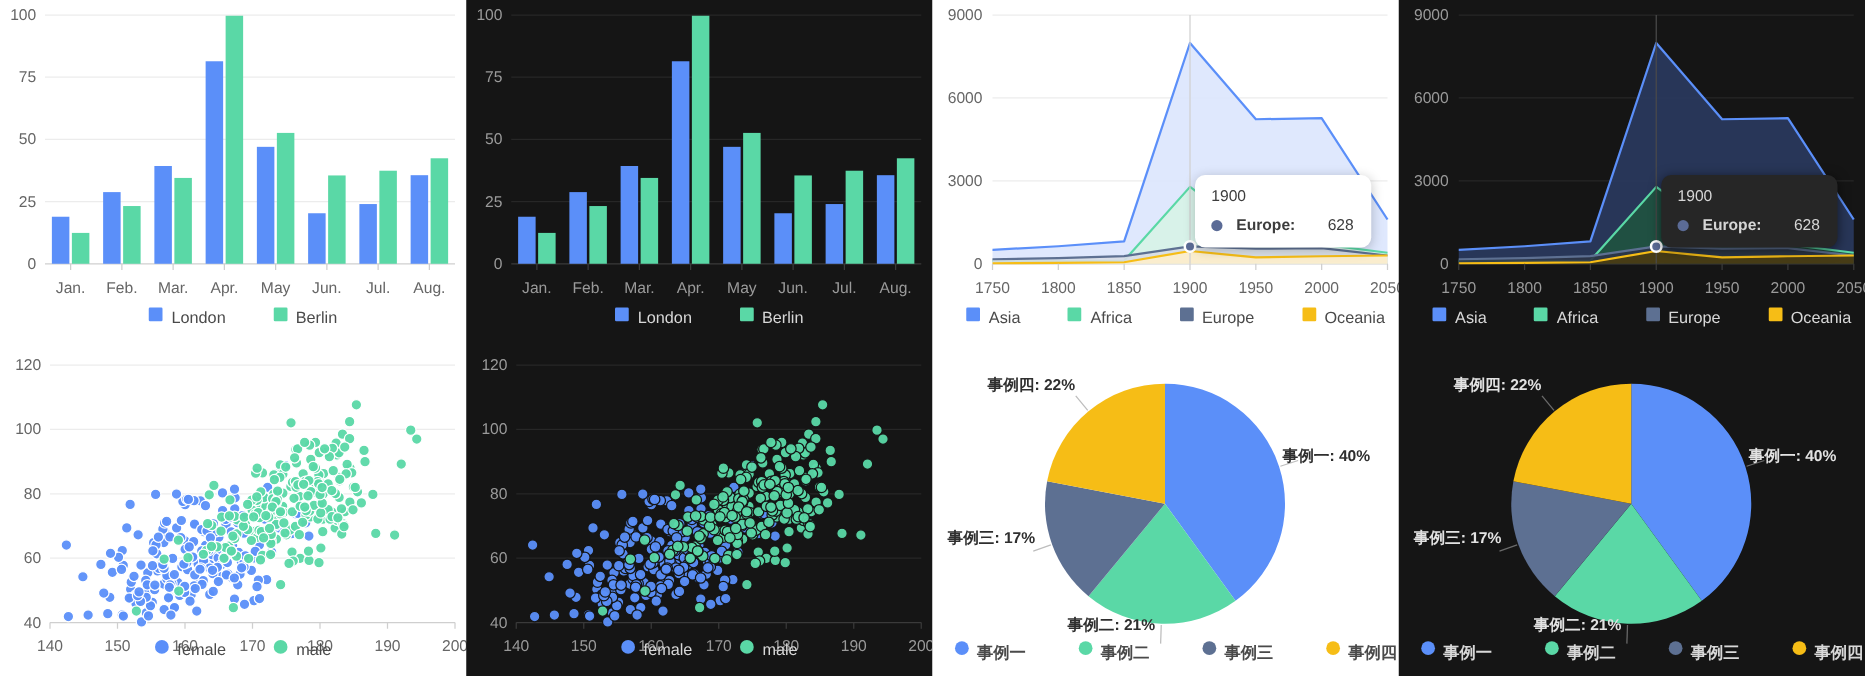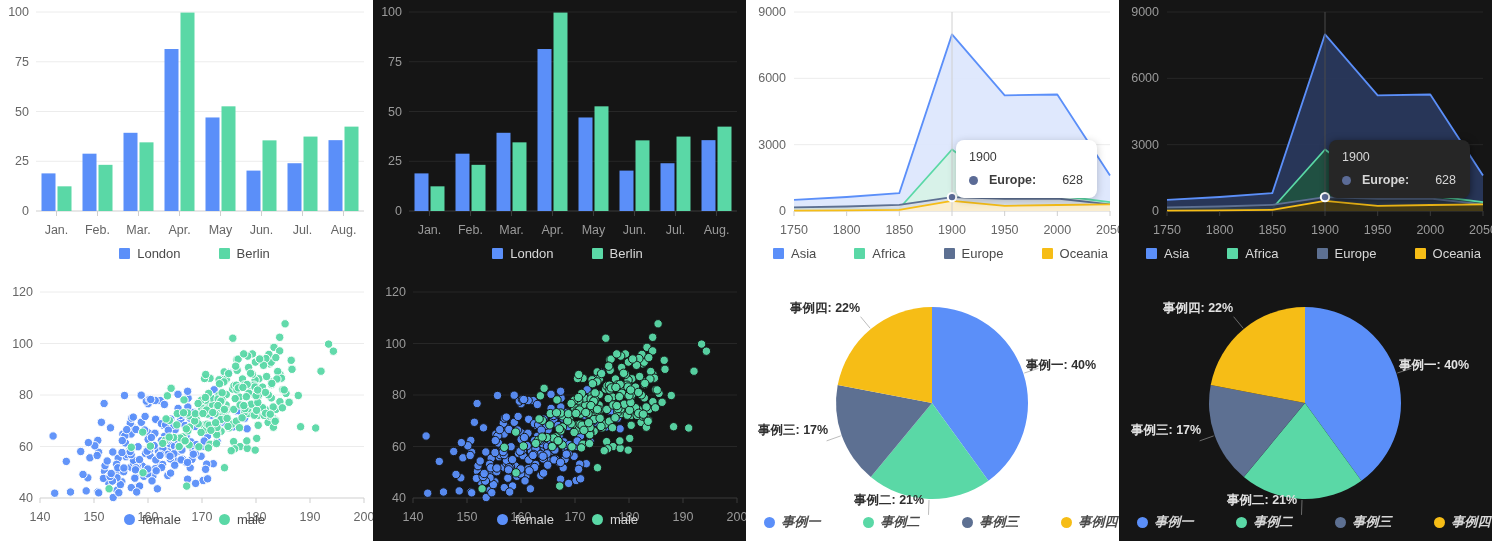--- a/index.html
+++ b/index.html
@@ -31,27 +31,27 @@
   .light .axisline { stroke: #cfcfcf; stroke-width:1; }
   .dark  .axisline { stroke: #3a3a3a; stroke-width:1; }
   .light .tickmark { stroke: #cfcfcf; stroke-width:1; }
   .dark  .tickmark { stroke: #3a3a3a; stroke-width:1; }
 
   
   .legend {
     position: absolute; left: 0; width: 373px;
     display: flex; justify-content: center; align-items: center; gap: 22px;
   }
-  .lgitem { display: flex; align-items: center; gap: 7px; padding-left: 16px; }
+  .lgitem { display: flex; gap: 7px; padding-left: 16px; }
   .lgsq { width: 11px; height: 11px; border-radius: 1px; }
   .lgci { width: 11px; height: 11px; border-radius: 50%; }
   .lgtx { font-size: 13px; }
   .light .lgtx { color: #4a4a4a; }
   .dark  .lgtx  { color: #d8d8d8; }
-  .lgtx.cjk { font-weight: 700; font-size: 13px; font-style: italic; }
+  .lgtx.cjk { font-weight: 700; font-size: 13px; }
 
   
   .tooltip {
     position: absolute; border-radius: 8px; padding: 10px 14px 11px 13px;
     width: 141px;
   }
   .light .tooltip { background: #ffffff; box-shadow: 0 2px 9px rgba(0,0,0,0.22); }
   .dark  .tooltip { background: #262626; box-shadow: 0 2px 9px rgba(0,0,0,0.55); }
   .tt-title { font-size: 12.5px; margin-bottom: 9px; }
   .light .tt-title { color: #3d3d3d; }

